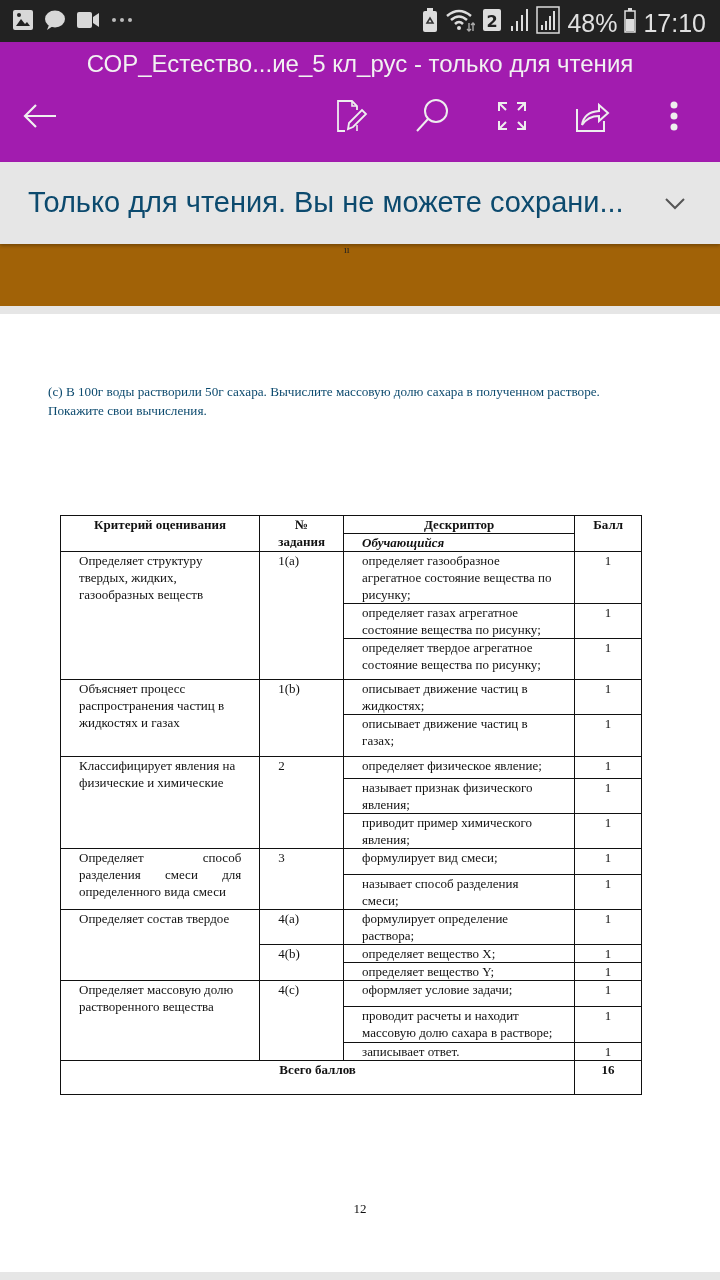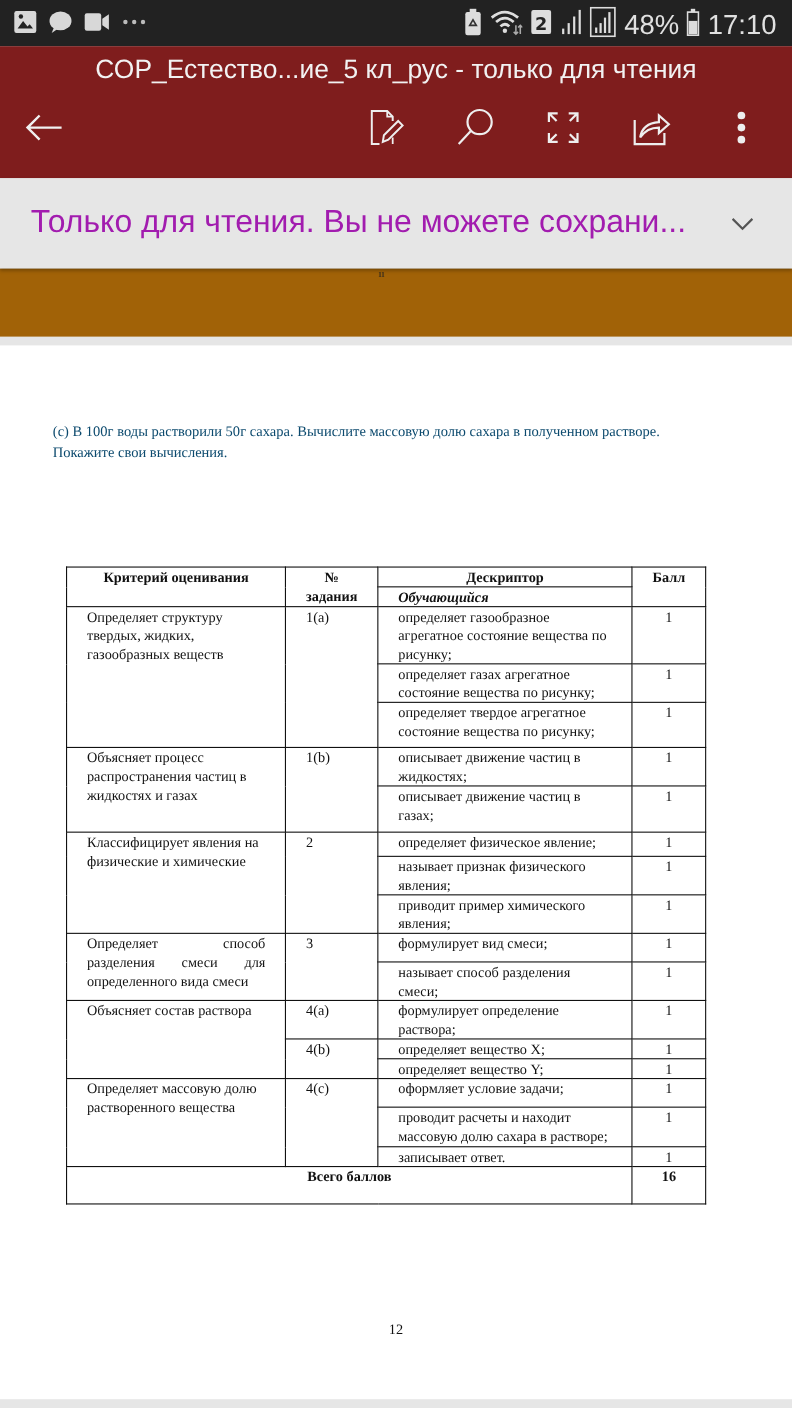--- a/index.html
+++ b/index.html
@@ -4,26 +4,26 @@
 <style>
   * { box-sizing: border-box; margin: 0; padding: 0; }
   html, body { width: 720px; height: 1280px; overflow: hidden; background: #e6e6e6; }
   body { font-family: "DejaVu Sans", sans-serif; position: relative; }
 
   .status-bar { position: absolute; left: 0; top: 0; width: 720px; height: 42px; background: #222222; color: #e8e8e8; }
   .status-bar .left { position: absolute; left: 12px; top: 9px; display: flex; align-items: center; gap: 10px; }
   .status-bar .right { position: absolute; right: 14px; top: 6px; display: flex; align-items: center; gap: 7px; font-family: "Liberation Sans", sans-serif; font-size: 25px; color: #e0e0e0; }
   .sb-ic { display: inline-block; }
 
-  .app-bar { position: absolute; left: 0; top: 42px; width: 720px; height: 120px; background: #7f1d1d; }
+  .app-bar { position: absolute; left: 0; top: 42px; width: 720px; height: 120px; background: #a21caf; }
   .app-title { position: absolute; left: 0; top: 8px; width: 720px; text-align: center; color: #f2f2f2; font-family: "Liberation Sans", sans-serif; font-size: 24px; }
   .tb-btn { position: absolute; top: 54px; width: 44px; height: 44px; display: flex; align-items: center; justify-content: center; cursor: pointer; }
 
   .notice-bar { position: absolute; left: 0; top: 162px; width: 720px; height: 82px; background: #e6e6e6; box-shadow: 0 2px 3px rgba(0,0,0,0.25); z-index: 3; }
-  .notice-text { position: absolute; left: 28px; top: 24px; font-family: "Liberation Sans", sans-serif; font-size: 29px; color: #a21caf; }
+  .notice-text { position: absolute; left: 28px; top: 24px; font-family: "Liberation Sans", sans-serif; font-size: 29px; color: #0c4a6e; }
   .notice-chevron { position: absolute; right: 30px; top: 26px; width: 30px; height: 30px; cursor: pointer; }
 
   .page-prev { position: absolute; left: 0; top: 244px; width: 720px; height: 62px; background: #a16207; }
   .page-prev .mark { position: absolute; left: 344px; top: 0px; font-family: "Liberation Serif", serif; font-size: 10px; color: #222; }
 
   .page { position: absolute; left: 0; top: 314px; width: 720px; height: 958px; background: #ffffff; }
   .doc-para { position: absolute; left: 48px; top: 68px; width: 580px; font-family: Liberation Serif, serif; font-size: 13.2px; line-height: 19px; color: #0c4a6e; }
 
   table.rubric { position: absolute; left: 60px; top: 201px; width: 582px; border-collapse: collapse; font-family: "Liberation Serif", serif; font-size: 13px; line-height: 17px; color: #111; }
   table.rubric td, table.rubric th { border: 1px solid #111; vertical-align: top; padding: 0 18px; }
@@ -258,21 +258,21 @@
       <td rowspan="2" class="c2">3</td>
       <td>формулирует вид смеси;</td>
       <td class="c4">1</td>
     </tr>
     <tr style="height:26px">
       <td>называет способ разделения смеси;</td>
       <td class="c4">1</td>
     </tr>
 
     <tr style="height:34px">
-      <td rowspan="3">Объясняет состав раствора</td>
+      <td rowspan="3">Определяет состав твердое</td>
       <td class="c2">4(a)</td>
       <td>формулирует определение раствора;</td>
       <td class="c4">1</td>
     </tr>
     <tr style="height:18px">
       <td rowspan="2" class="c2">4(b)</td>
       <td><span>определяет вещество X;</span></td>
       <td class="c4">1</td>
     </tr>
     <tr style="height:17px">

